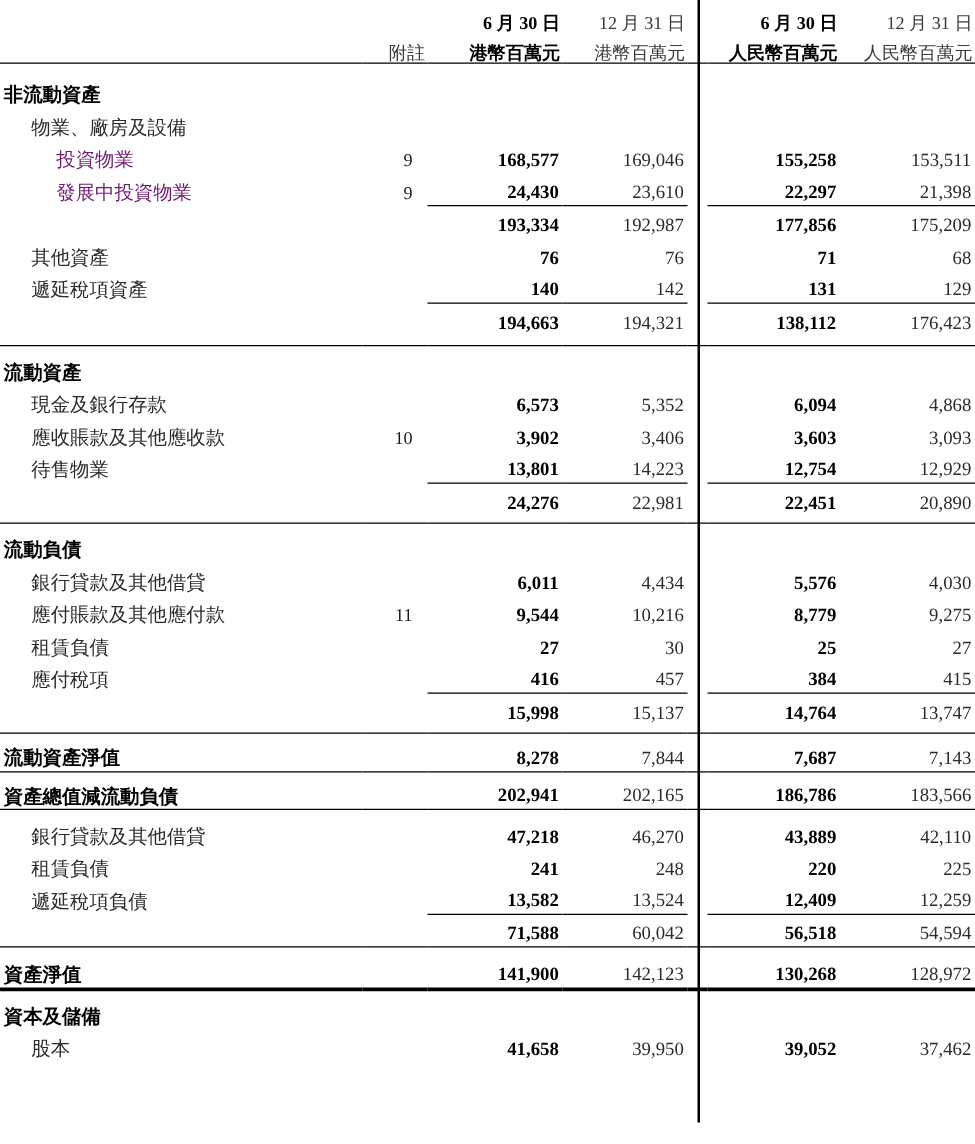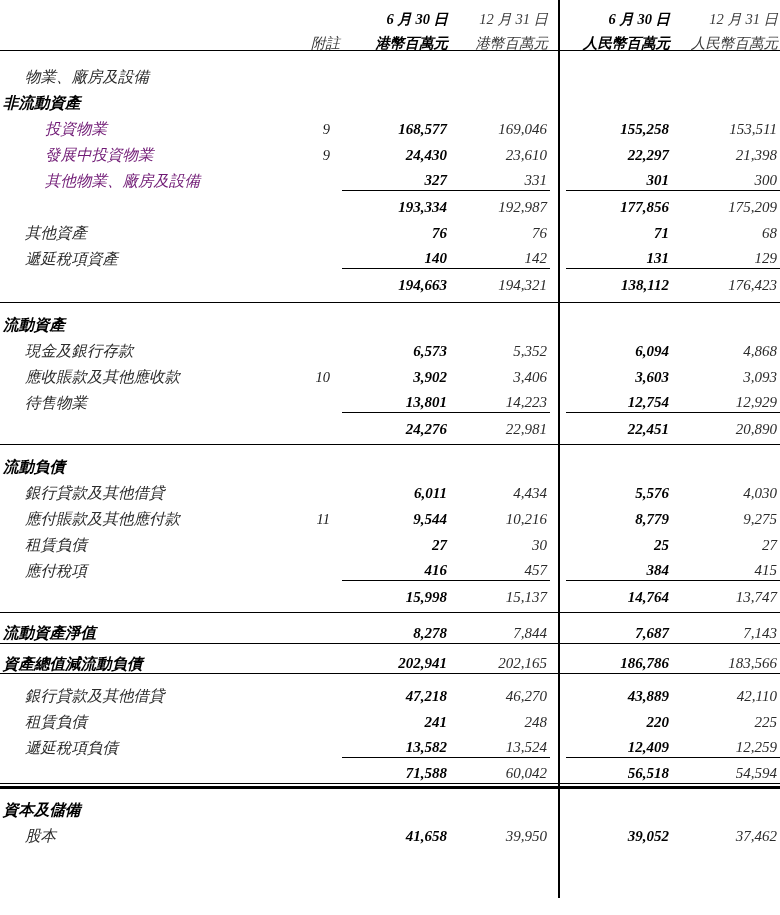--- a/index.html
+++ b/index.html
@@ -12,21 +12,20 @@
     height: 915px;
     font-family: "Liberation Serif", "DejaVu Serif", serif;
     color: #000000;
     overflow: hidden;
   }
   #sheet {
     position: relative;
     width: 780px;
     height: 915px;
     box-sizing: border-box;
-    font-style: italic;
   }
 
   table.fin {
     width: 780px;
     border-collapse: collapse;
     table-layout: fixed;
     font-size: 15px;
   }
 
   
@@ -161,26 +160,26 @@
       </tr>
 
       <tr class="rule-full sp4">
         <td colspan="7"></td>
       </tr>
       <tr class="sp6">
           <td colspan="7"></td>
         </tr>
 
       <tr class="r">
+        <td class="label ind0">非流動資產</td>
+        <td colspan="6"></td>
+      </tr>
+
+      <tr class="r">
         <td class="label ind1">物業、廠房及設備</td>
-        <td colspan="6"></td>
-      </tr>
-
-      <tr class="r">
-        <td class="label ind0">非流動資產</td>
         <td colspan="6"></td>
       </tr>
 
       <tr class="r">
         <td class="label ind2">投資物業</td>
         <td class="note">9</td>
         <td class="num cur hkd1">168,577</td>
         <td class="num prev hkd2">169,046</td>
         <td></td>
         <td class="num cur rmb1">155,258</td>
@@ -188,29 +187,20 @@
       </tr>
       <tr class="r">
         <td class="label ind2">發展中投資物業</td>
         <td class="note">9</td>
         <td class="num cur hkd1">24,430</td>
         <td class="num prev hkd2">23,610</td>
         <td></td>
         <td class="num cur rmb1">22,297</td>
         <td class="num prev rmb2">21,398</td>
       </tr>
-      <tr class="r">
-        <td class="label ind2">其他物業、廠房及設備</td>
-        <td class="note"></td>
-        <td class="num cur hkd1">327</td>
-        <td class="num prev hkd2">331</td>
-        <td></td>
-        <td class="num cur rmb1">301</td>
-        <td class="num prev rmb2">300</td>
-      </tr>
 
       <tr class="rule-num r">
         <td class="label"></td>
         <td class="note"></td>
         <td class="num cur hkd1">193,334</td>
         <td class="num prev hkd2">192,987</td>
         <td></td>
         <td class="num cur rmb1">177,856</td>
         <td class="num prev rmb2">175,209</td>
       </tr>
@@ -424,20 +414,29 @@
         <td class="num prev hkd2">60,042</td>
         <td></td>
         <td class="num cur rmb1">56,518</td>
         <td class="num prev rmb2">54,594</td>
       </tr>
 
       <tr class="rule-full sp4">
         <td colspan="7"></td>
       </tr>
 
+      <tr class="r-tall">
+        <td class="label ind0">資產淨值</td>
+        <td class="note"></td>
+        <td class="num cur hkd1">141,900</td>
+        <td class="num prev hkd2">142,123</td>
+        <td></td>
+        <td class="num cur rmb1">130,268</td>
+        <td class="num prev rmb2">128,972</td>
+      </tr>
 
       <tr class="rule-thick sp6">
         <td colspan="7"></td>
       </tr>
 
       <tr class="r">
         <td class="label ind0">資本及儲備</td>
         <td colspan="6"></td>
       </tr>
 

